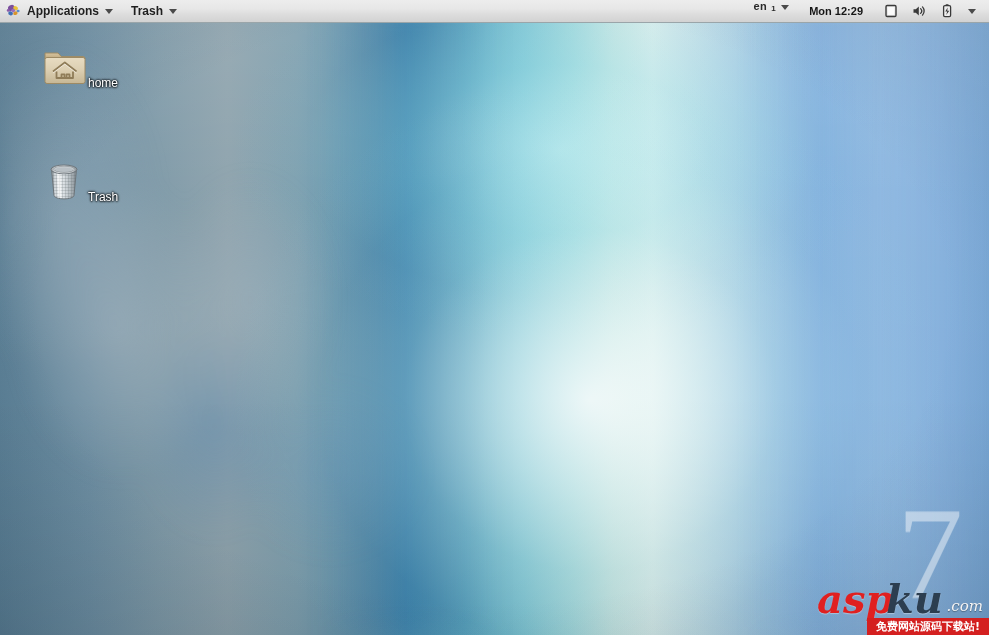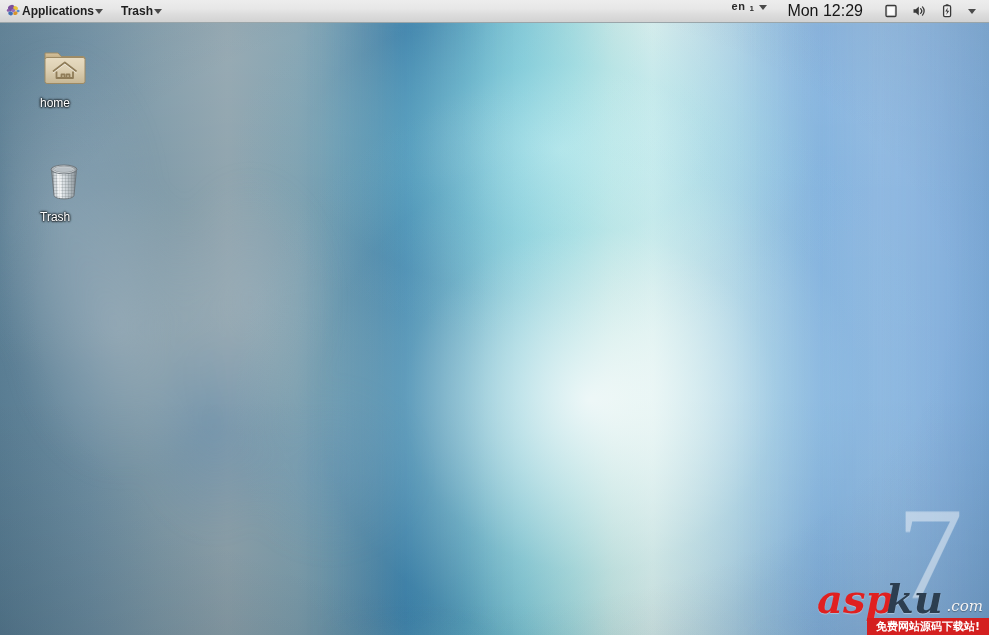--- a/index.html
+++ b/index.html
@@ -151,20 +151,21 @@
     color: #1c1c1c;
     z-index: 50;
   }
 
   .panel-left  { display: flex; align-items: center; height: 100%; }
   .panel-right { display: flex; align-items: flex-start; height: 100%; margin-left: auto; padding-right: 7px; }
 
   .menu-item {
     display: flex;
     align-items: center;
+    gap: 5px;
     height: 100%;
     padding: 0 9px;
     cursor: default;
     font-weight: bold;
     font-size: 12px;
     color: #1f1f1f;
     white-space: nowrap;
   }
   .menu-item:first-child { padding-left: 6px; }
 
@@ -198,35 +199,35 @@
     font-size: 11px;
     color: #2a2a2a;
     letter-spacing: 0.5px;
     display: flex;
     align-items: baseline;
     gap: 4px;
   }
   #kbd-indicator .sub { font-size: 8px; position: relative; top: 1px; }
 
   #clock {
-    font-weight: normal;
-    font-size: 16px;
+    font-weight: bold;
+    font-size: 11px;
     color: #161616;
     padding: 0 8px;
   }
 
   .tray-icon { width: 16px; height: 16px; display: block; }
 
   
   .desk-icon {
     position: absolute;
     width: 86px;
     display: flex;
-    flex-direction: column;
-    align-items: flex-start;
+    flex-direction: row;
+    align-items: flex-end;
     cursor: default;
     user-select: none;
   }
   .desk-icon .glyph { width: 48px; height: 48px; display: block; }
   .desk-icon .label {
     margin-top: 6px;
     font-size: 12px;
     color: #ffffff;
     text-align: center;
     text-shadow:

